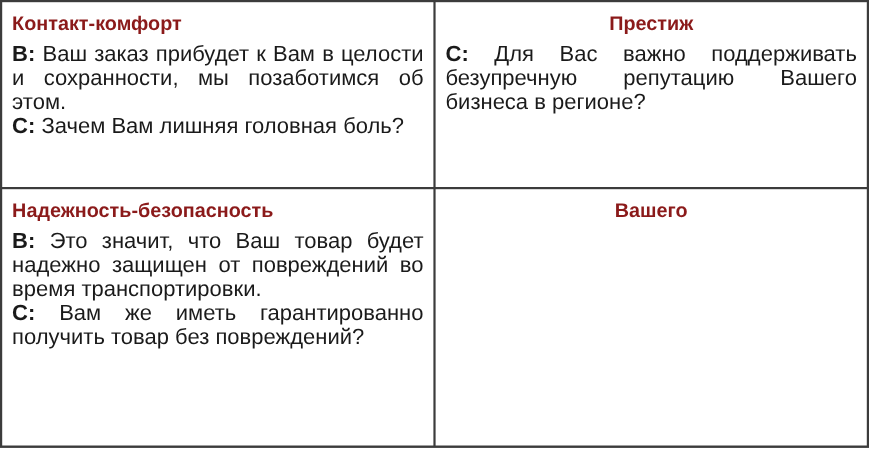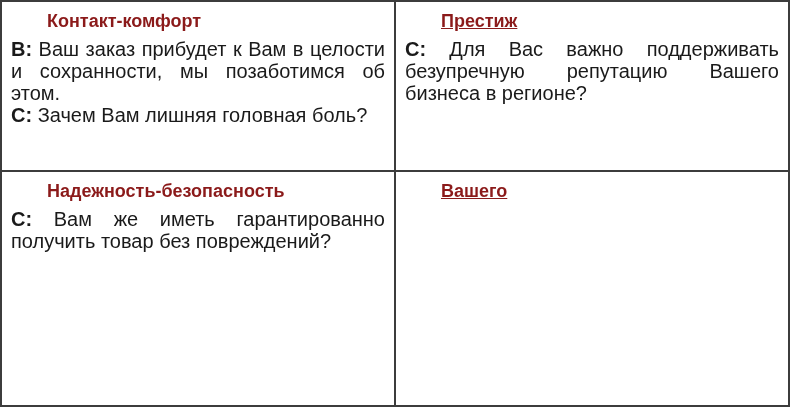--- a/index.html
+++ b/index.html
@@ -30,24 +30,23 @@
     background:var(--bg);
     padding:7px 9px 6px 9px;
     overflow:hidden;
   }
   .cell-title{
     font-size:18px;
     font-weight:bold;
     color:var(--header-red);
     line-height:24px;
     margin-bottom:5px;
-    margin-left:36px;
   }
   .align-left{text-align:left;}
-  .align-right{text-align:left;text-decoration:underline;}
+  .align-right{text-align:center;}
   .para{
     font-size:20px;
     line-height:22px;
     color:var(--text-black);
     text-align:justify;
   }
   .label{font-weight:bold;}
 </style>
 </head>
 <body>
@@ -60,20 +59,21 @@
     <p class="para"><span class="label">С:</span> <span>Зачем Вам лишняя головная боль?</span></p>
   </section>
 
   <section class="cell">
     <h2 class="cell-title align-right">Престиж</h2>
     <p class="para"><span class="label">С:</span> <span>Для Вас важно поддерживать безупречную репутацию Вашего бизнеса в регионе?</span></p>
   </section>
 
   <section class="cell">
     <h2 class="cell-title align-left">Надежность-безопасность</h2>
+    <p class="para"><span class="label">В:</span> <span>Это значит, что Ваш товар будет надежно защищен от повреждений во время транспортировки.</span></p>
     <p class="para"><span class="label">С:</span> <span>Вам же иметь гарантированно получить товар без повреждений?</span></p>
   </section>
 
   <section class="cell">
     <h2 class="cell-title align-right">Вашего</h2>
   </section>
 
 </div>
 
 </body></html>

